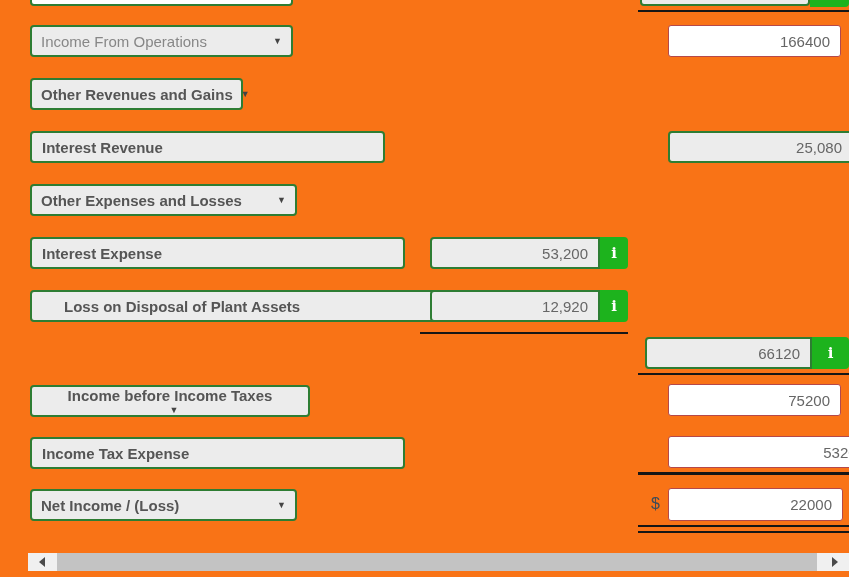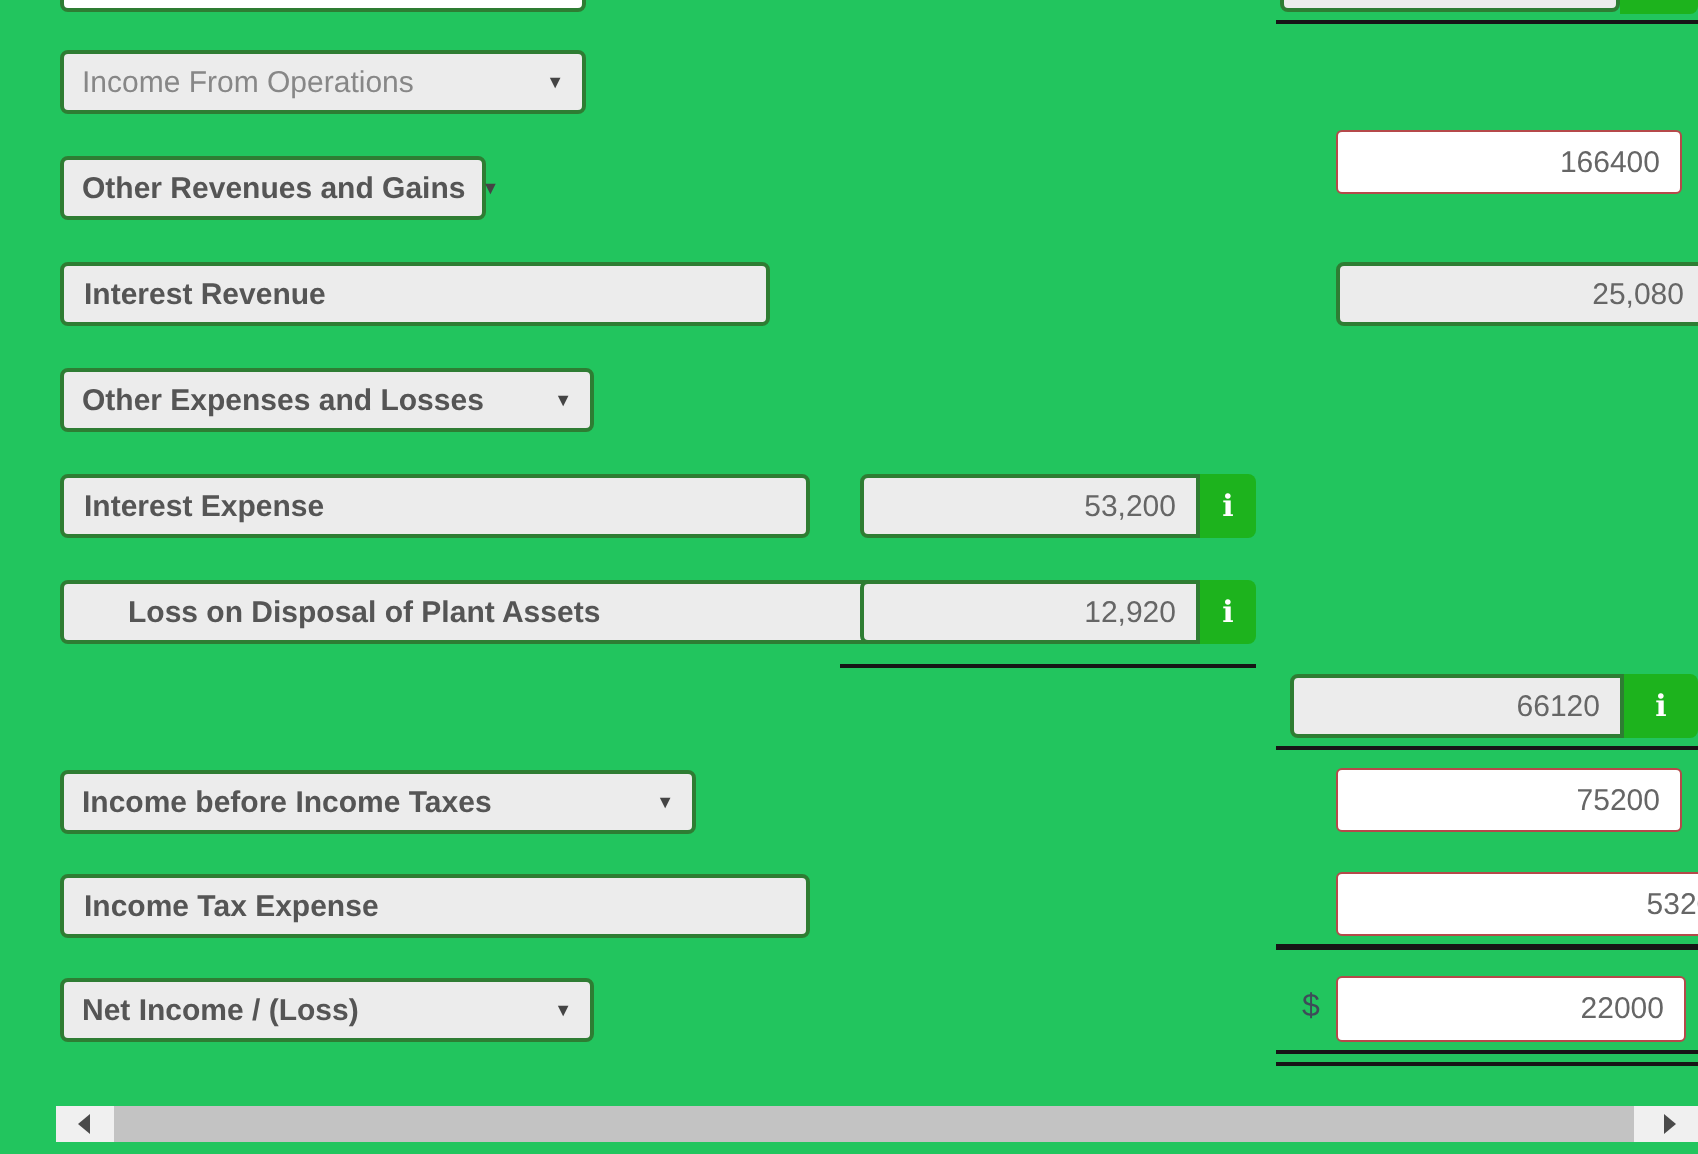--- a/index.html
+++ b/index.html
@@ -1,16 +1,16 @@
 <!DOCTYPE html>
 <html><head>
 <meta charset="utf-8">
 <style>
   html,body{margin:0;padding:0;background:#fff;}
-  .stage{position:relative;width:849px;height:577px;background:#22c55e;overflow:hidden;
+  .stage{position:relative;width:849px;height:577px;background:#f97316;overflow:hidden;
          font-family:"Liberation Sans","DejaVu Sans",sans-serif;}
   
   .sel{position:absolute;height:32px;background:#ececec;border:2px solid #2e7d33;border-radius:4px;
        display:flex;align-items:center;justify-content:space-between;padding:0 9px;box-sizing:border-box;cursor:pointer;}
   .sel .lbl{font-size:15px;font-weight:700;color:#555555;white-space:nowrap;}
   .sel.muted .lbl{font-weight:400;color:#878787;}
   .sel .arr{font-size:9px;color:#444444;margin-left:8px;flex:0 0 auto;}
   .sel.white{background:#ffffff;}
   
   .txt{position:absolute;height:32px;background:#ececec;border:2px solid #2e7d33;border-radius:4px;
@@ -48,21 +48,21 @@
   <input class="num" style="left: 640px; top: -26px; width: 170px;">
   <button class="ibtn" style="left:810px;top:-26px;width:39px;height:33px;">
     
   </button>
   <div class="uline" style="left:638px;top:10px;width:211px;"></div>
 
   <div class="sel muted" style="left:30px;top:25px;width:263px;">
     <span class="lbl">Income From Operations</span>
     <span class="arr">▼</span>
   </div>
-  <input class="num red" style="left: 668px; top: 25px; width: 173px; margin-top: 40px;" value="166400">
+  <input class="num red" style="left: 668px; top: 25px; width: 173px;" value="166400">
 
   <div class="sel" style="left:30px;top:78px;width:213px;">
     <span class="lbl">Other Revenues and Gains</span>
     <span class="arr">▼</span>
   </div>
 
   <input class="txt" style="left: 30px; top: 131px; width: 355px;" value="Interest Revenue">
   <input class="num" style="left: 668px; top: 131px; width: 186px;" value="25,080">
 
   <div class="sel" style="left:30px;top:184px;width:267px;">
@@ -82,21 +82,21 @@
     <span class="glyph">i</span>
   </button>
   <div class="uline" style="left:420px;top:332px;width:208px;"></div>
 
   <input class="num noradius-r" style="left: 645px; top: 337px; width: 167px;" value="66120">
   <button class="ibtn" style="left:812px;top:337px;width:37px;height:32px;">
     <span class="glyph">i</span>
   </button>
   <div class="uline" style="left:638px;top:373px;width:211px;"></div>
 
-  <div class="sel" style="left:30px;top:385px;width:318px;">
+  <div class="sel" style="left:30px;top:385px;width:280px;flex-direction:column;">
     <span class="lbl">Income before Income Taxes</span>
     <span class="arr">▼</span>
   </div>
   <input class="num red" style="left: 668px; top: 384px; width: 173px;" value="75200">
 
   <input class="txt" style="left: 30px; top: 437px; width: 375px;" value="Income Tax Expense">
   <input class="num red" style="left: 668px; top: 436px; width: 208px; padding-left: 39px;" value="53200">
   <div class="uline thick" style="left:638px;top:472px;width:211px;"></div>
 
   <div class="sel" style="left:30px;top:489px;width:267px;">

